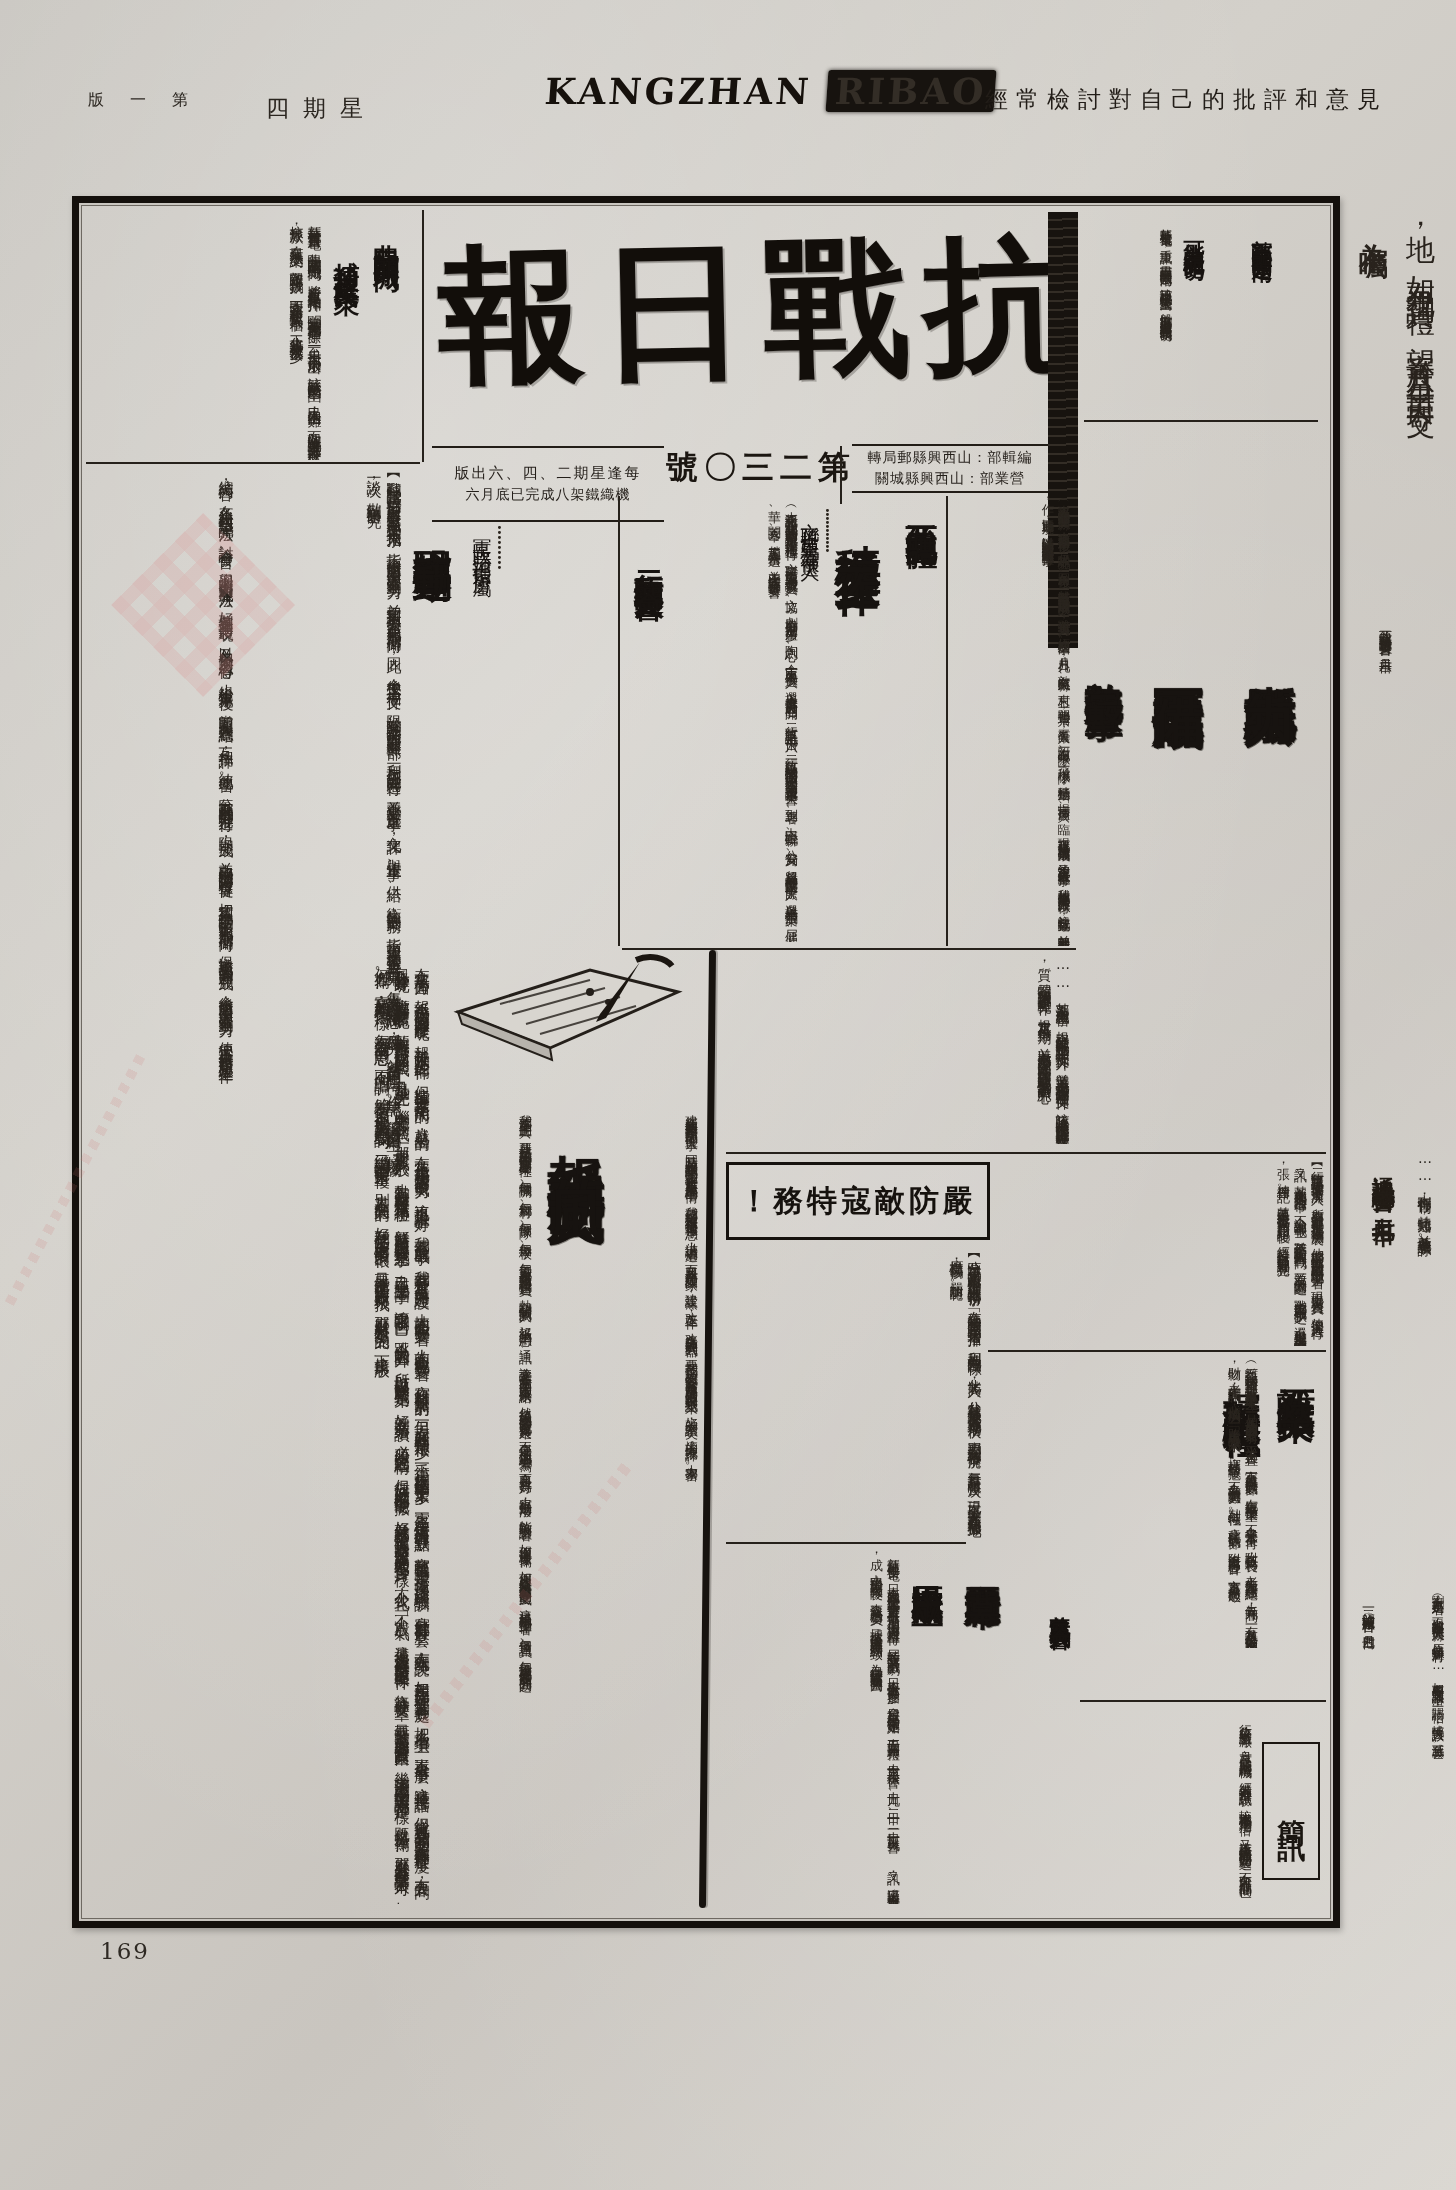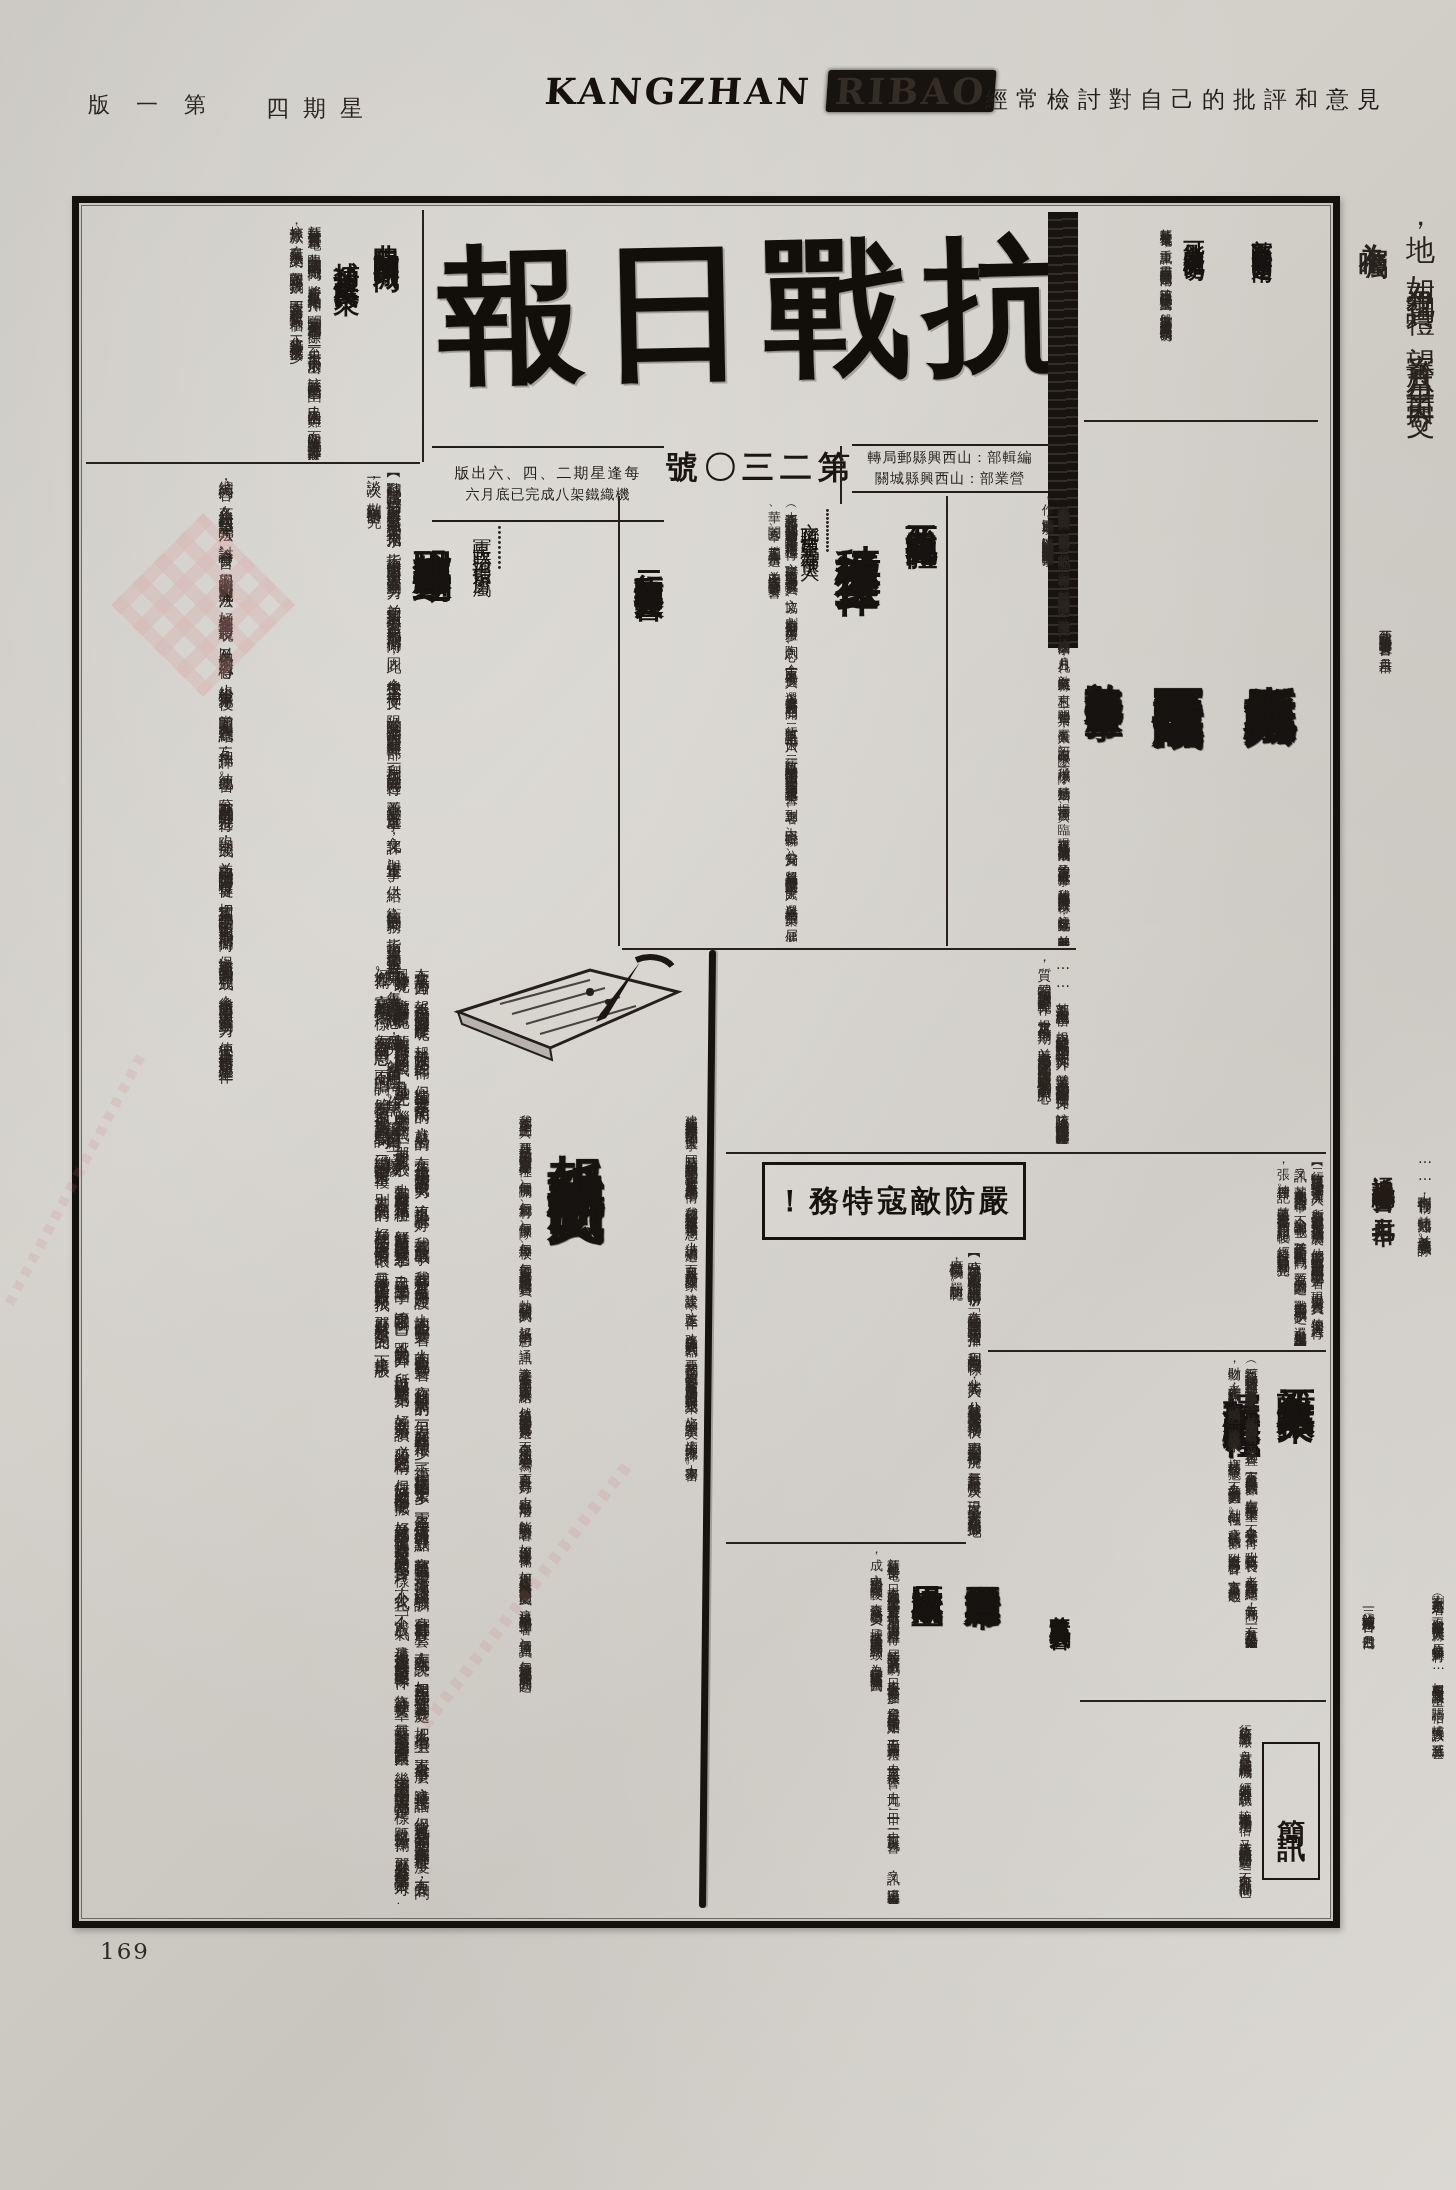--- a/index.html
+++ b/index.html
@@ -19,31 +19,31 @@
   .hv{position:absolute;writing-mode:vertical-rl;text-orientation:upright;font-weight:700;color:#171310;}
   .heavy{font-weight:900;text-shadow:0 0 1px #17130e,1px 1px 0 rgba(23,19,14,.4);}
   .rule{position:absolute;background:#26211b;}
   .dots{text-emphasis:filled dot #2a241d;-webkit-text-emphasis:filled dot #2a241d;}
   .frame{position:absolute;left:72px;top:196px;width:1254px;height:1718px;
     border:7px solid #14100c;box-shadow:inset 0 0 0 2px #c9c6c0,inset 0 0 0 3px #6e6962,2px 3px 6px rgba(0,0,0,.25);}
   .callig{font-weight:700;transform:rotate(-1.2deg);color:#120e0a;
     font-family:"DejaVu Serif","Liberation Serif",serif;
     text-shadow:2px 2px 0 rgba(18,14,10,.25),-1px 1px 0 rgba(18,14,10,.2);}
   .boxhl{position:absolute;border:3px solid #16120e;display:flex;align-items:center;justify-content:center;
-    font-weight:800;color:#16120e;background:rgba(255,255,255,.08);margin-left:36px;}
+    font-weight:800;color:#16120e;background:rgba(255,255,255,.08);}
   .texbar{position:absolute;background:repeating-linear-gradient(178deg,#17130f 0 7px,#332d26 7px 9px);}
   .wm{position:absolute;opacity:.45;}
   .smudge{background:#17130f;color:#332d26;padding:0 8px;border-radius:3px;box-shadow:0 0 4px rgba(10,8,5,.8);}
 </style>
 </head>
 <body>
 
 <div class="page">
 
-  <div class="abs" style="left:88px;top:90px;font-size:22px;letter-spacing:26px;color:#2a251f;">版一第</div>
+  <div class="abs" style="left:88px;top:90px;font-size:16px;letter-spacing:26px;color:#2a251f;">版一第</div>
   <div class="abs" style="left:266px;top:93px;font-size:23px;letter-spacing:14px;color:#2a251f;">四期星</div>
   <div class="abs" style="left:545px;top:70px;font-size:36px;font-weight:700;letter-spacing:3px;color:#16110c;font-family:'DejaVu Serif','Liberation Serif',serif;transform:skewX(-4deg);">
     <span>KANGZHAN</span>
     <span class="smudge">RIBAO</span>
   </div>
   <div class="abs" style="left:985px;top:84px;font-size:23px;letter-spacing:8px;color:#221d18;">經常檢討對自己的批評和意見</div>
 
   <div class="frame"></div>
 
   <div class="vb s13" style="left:1396px;top:212px;width:48px;height:700px;font-size:29px;line-height:46px;letter-spacing:6px;color:#29231d;">地，如有祝詞賀禮，望寄於八月三十日前寄交</div>

